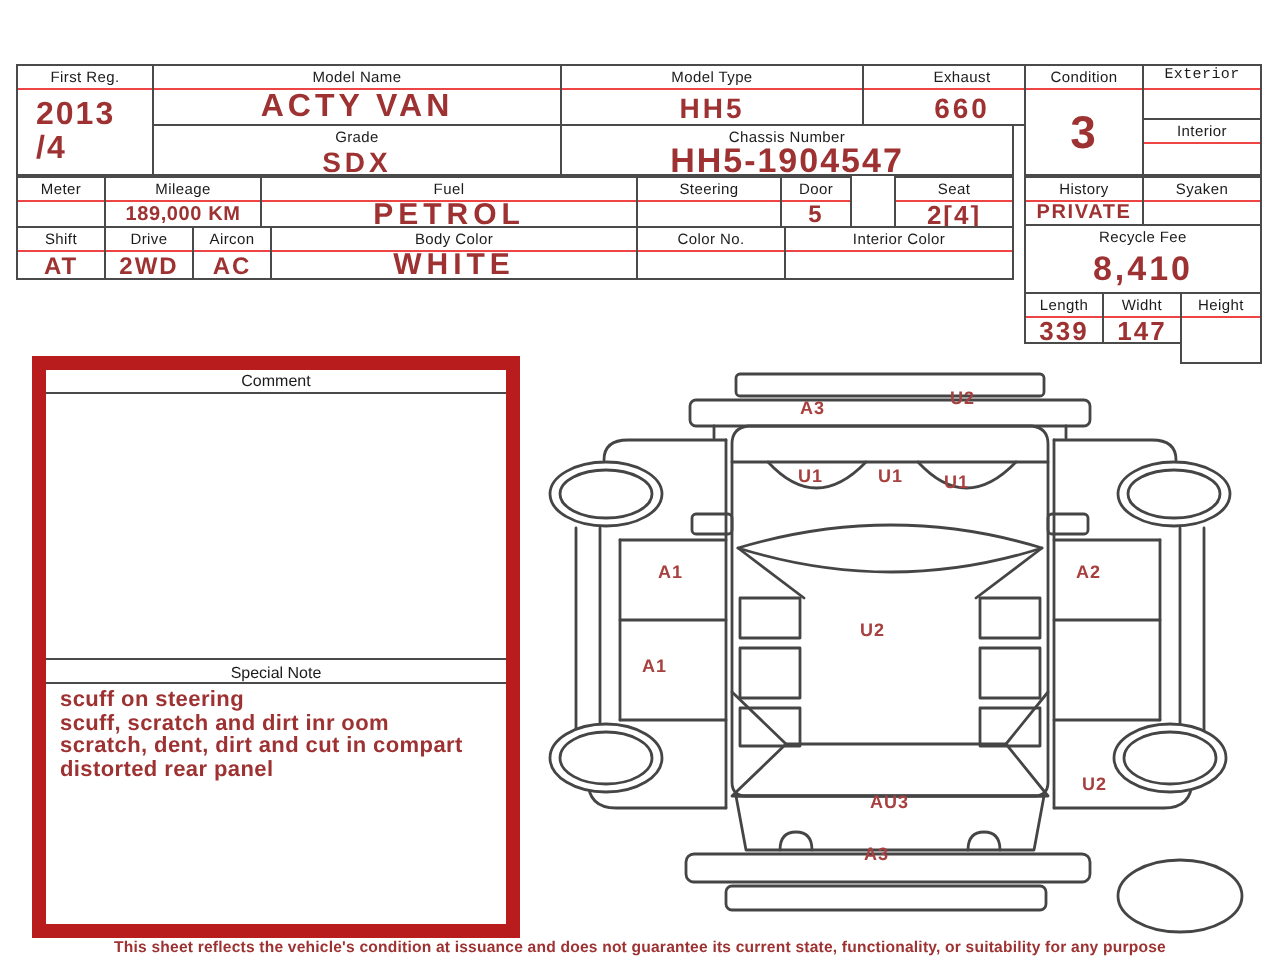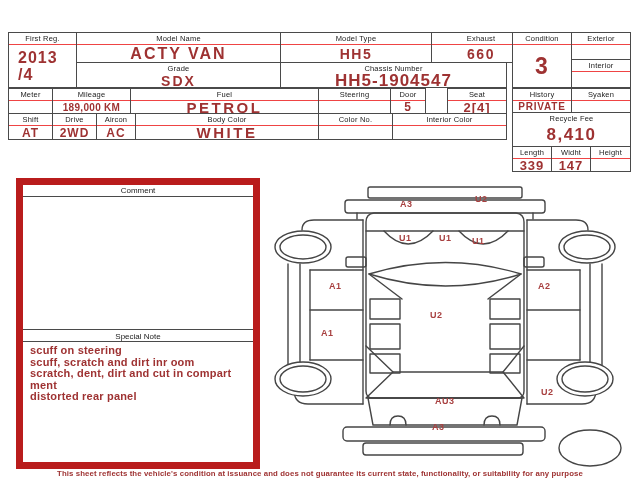--- a/index.html
+++ b/index.html
@@ -86,21 +86,21 @@
   <div class="cell" style="left:280px;top:62px;width:227px;height:26px;">
     <div class="hdr">Chassis Number</div>
     <div class="val" style="font-size:17px;letter-spacing:1px;">HH5-1904547</div>
   </div>
 
   <div class="cell hline" style="left:512px;top:32px;width:60px;height:56px;">
     <div class="hdr">Condition</div>
     <div class="val" style="font-size:23px;">3</div>
   </div>
 
-  <div class="cell hline" style="left:571px;top:32px;width:60px;height:28px;">
+  <div class="cell hline" style="left:571px;top:32px;width:60px;height:28px;font-family:Liberation Mono, monospace;">
     <div class="hdr">Exterior</div>
     <div class="val" style="font-size:10px;"></div>
   </div>
 
   <div class="cell hline" style="left:571px;top:59px;width:60px;height:29px;">
     <div class="hdr">Interior</div>
     <div class="val" style="font-size:10px;"></div>
   </div>
 
   <div class="cell hline" style="left:8px;top:88px;width:45px;height:26px;">
@@ -182,33 +182,32 @@
   <div class="cell hline" style="left:512px;top:146px;width:40px;height:26px;">
     <div class="hdr">Length</div>
     <div class="val" style="font-size:13px;">339</div>
   </div>
 
   <div class="cell hline" style="left:551px;top:146px;width:40px;height:26px;">
     <div class="hdr">Widht</div>
     <div class="val" style="font-size:13px;">147</div>
   </div>
 
-  <div class="cell hline" style="left:590px;top:146px;width:41px;height:26px;gap:32px;">
+  <div class="cell hline" style="left:590px;top:146px;width:41px;height:36px;gap:32px;">
     <div class="hdr">Height</div>
     <div class="val" style="font-size:13px;">188</div>
   </div>
 
   <div class="notebox" style="left:16px;top:178px;width:244px;height:291px;">
     <div class="chdr">Comment</div>
     <div class="snhdr">Special Note</div>
     <div class="snlines">
       <div>scuff on steering</div>
       <div>scuff, scratch and dirt inr oom</div>
       <div>scratch, dent, dirt and cut in compart</div>
-      <div>ment</div>
       <div>distorted rear panel</div>
     </div>
   </div>
 
   <svg class="diagram" viewBox="0 0 372 292" xmlns="http://www.w3.org/2000/svg">
     <g stroke="#454545" stroke-width="1.4" fill="none" stroke-linecap="round" stroke-linejoin="round">
 
       <rect x="106" y="9" width="154" height="11" rx="2"></rect>
       <rect x="83" y="22" width="200" height="13" rx="3"></rect>
       <path d="M95,35 L95,41 M271,35 L271,41"></path>

